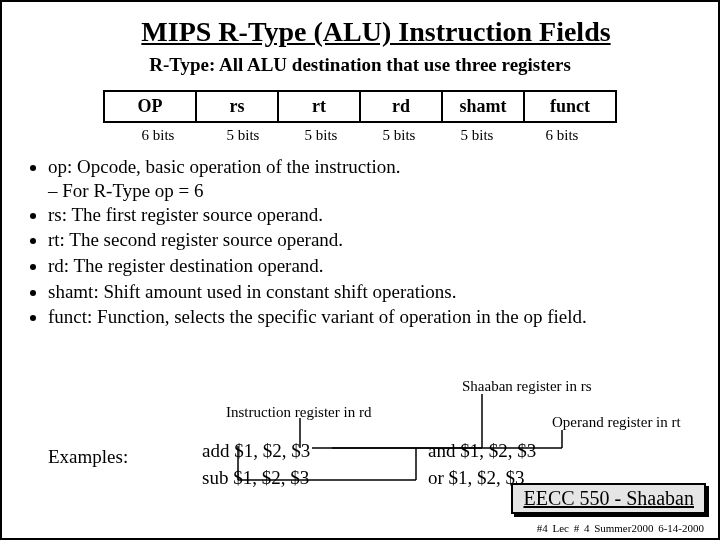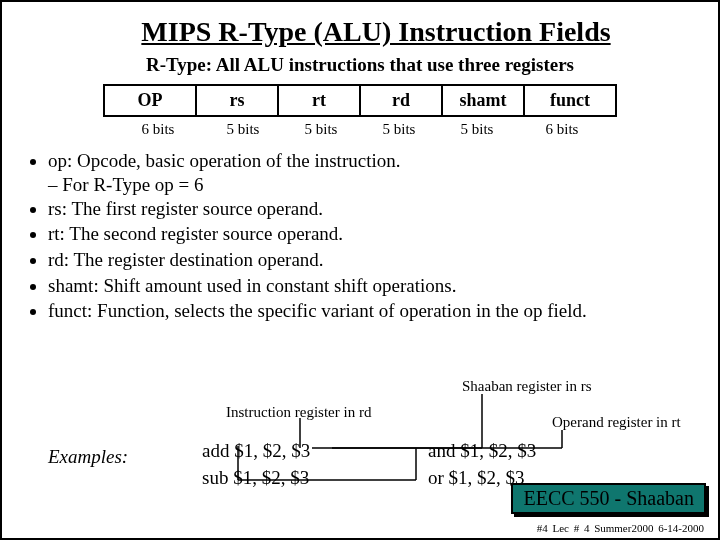--- a/index.html
+++ b/index.html
@@ -19,21 +19,21 @@
     margin-top: 14px;
     padding-left: 32px;
   }
   .subtitle {
     text-align: center;
     font-size: 19px;
     font-weight: bold;
     margin-top: 6px;
   }
   .field-table {
-    margin: 8px auto 0;
+    margin: 14px auto 0;
     border-collapse: collapse;
   }
   .field-table td {
     border: 2.5px solid #000;
     text-align: center;
     font-weight: bold;
     font-size: 18px;
     padding: 4px 0;
   }
   .field-table .w6 { width: 92px; }
@@ -63,57 +63,57 @@
     position: absolute;
     font-size: 15px;
   }
   .annot-rs { left: 460px; top: 376px; }
   .annot-rd { left: 224px; top: 402px; }
   .annot-rt { left: 550px; top: 412px; }
   .examples-label {
     position: absolute;
     left: 46px; top: 444px;
     font-size: 19px;
-    font-style: italic;
   }
   .ex-col {
     position: absolute;
     top: 436px;
     font-size: 19px;
     line-height: 1.4;
   }
   .ex-left { left: 200px; }
   .ex-right { left: 426px; }
   .course-box {
     position: absolute;
     right: 12px; bottom: 24px;
     border: 2px solid #000;
-    background: #0f766e;
+    background: #e5e5e5;
     padding: 2px 10px;
     font-size: 20px;
     box-shadow: 3px 3px 0 #000;
+    text-decoration: underline;
   }
   .footer {
     position: absolute;
     right: 14px; bottom: 4px;
     font-size: 11px;
     word-spacing: 2px;
   }
   svg.lines {
     position: absolute;
     left: 0; top: 0;
     width: 720px; height: 540px;
     pointer-events: none;
   }
 </style>
 </head>
 <body>
 
 <div class="title">MIPS R-Type (ALU) Instruction Fields</div>
-<div class="subtitle">R-Type:  All ALU instructions that use three registers</div>
+<div class="subtitle">R-Type:  All ALU destination that use three registers</div>
 
 <table class="field-table">
   <tbody>
       <tr>
     <td class="w6">OP</td>
     <td class="w5">rs</td>
     <td class="w5">rt</td>
     <td class="w5">rd</td>
     <td class="w5">shamt</td>
     <td class="w6">funct</td>

